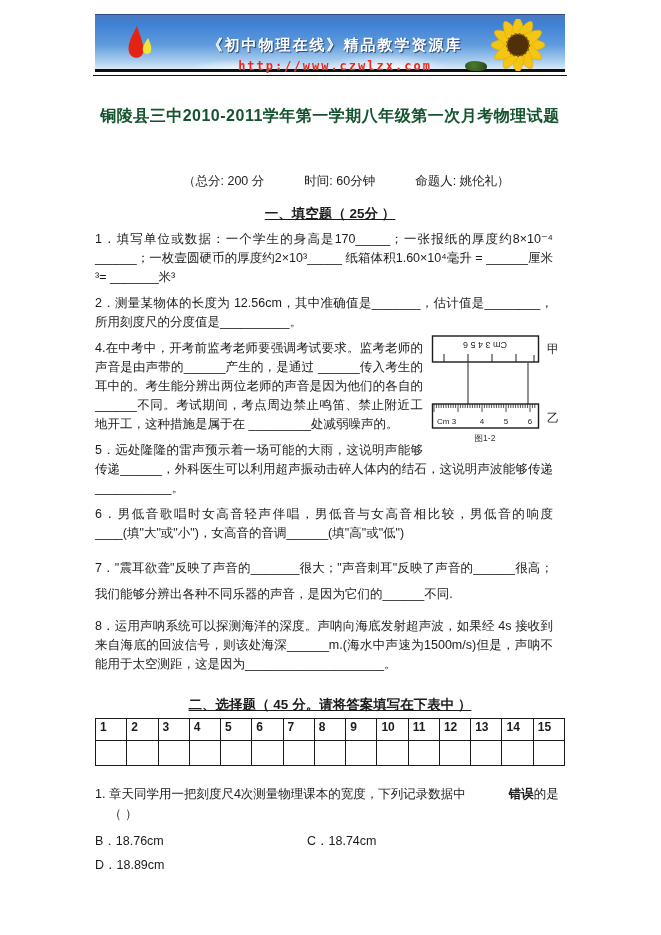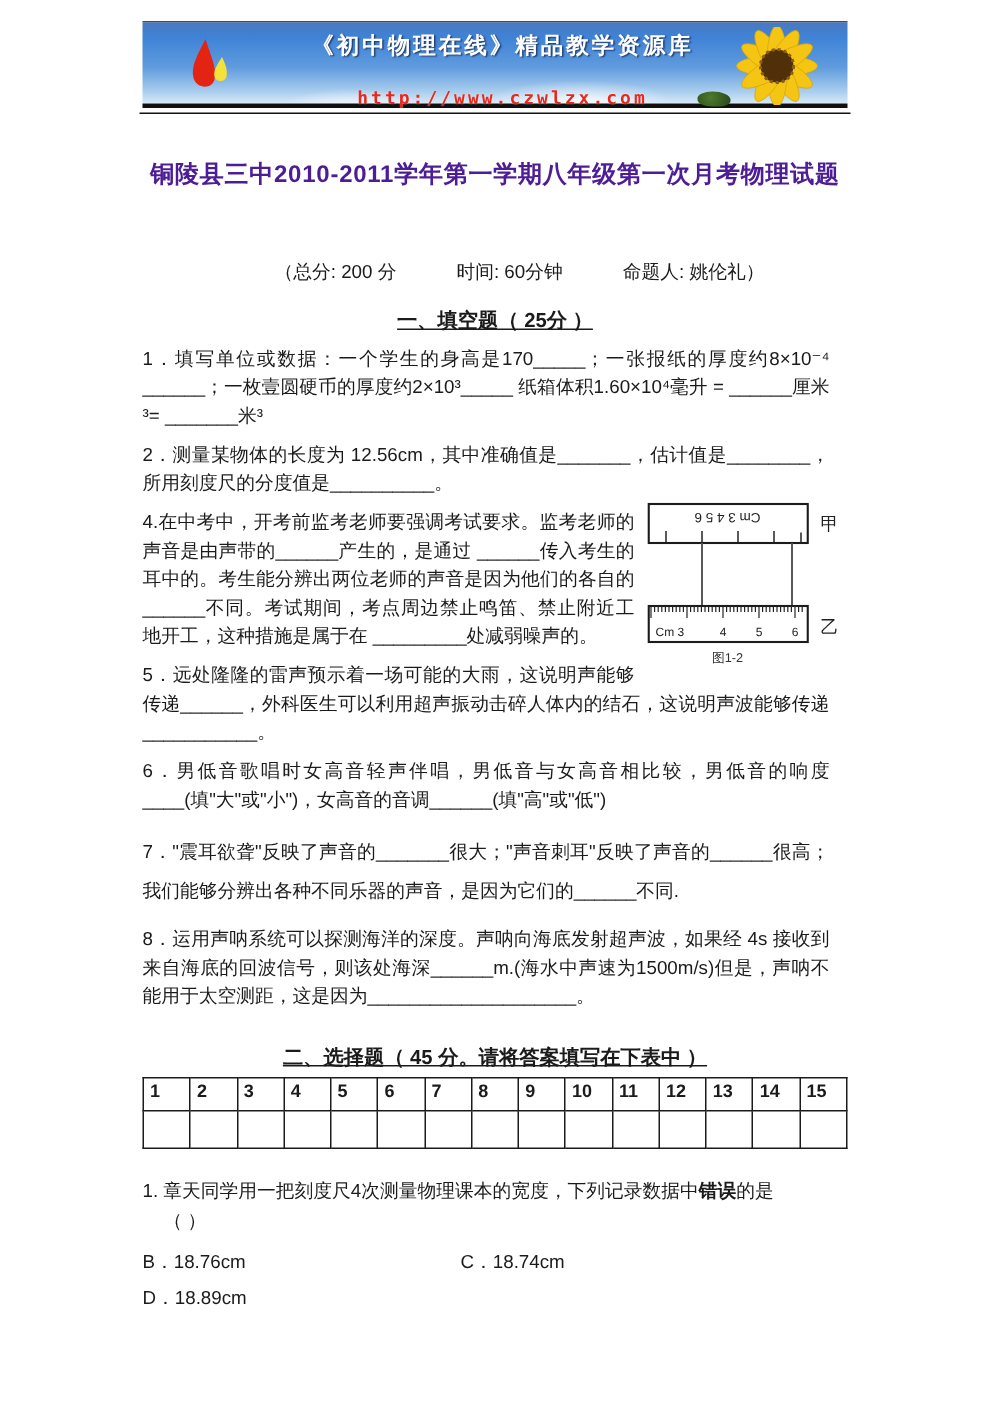--- a/index.html
+++ b/index.html
@@ -22,53 +22,54 @@
   }
   .banner::after{ 
     content:"";position:absolute;left:-2px;right:-2px;bottom:-7px;height:1px;background:#111;
   }
   .banner-inner{position:relative;height:100%;display:flex;align-items:center;}
   .logo{position:absolute;left:28px;top:9px;}
   .banner-text{position:absolute;left:90px;top:6px;width:300px;text-align:center;}
   .banner-title{
     color:#fff;font-weight:bold;font-size:15px;letter-spacing:2px;white-space:nowrap;
     text-shadow:1px 1px 1px rgba(20,40,80,.8);
+    margin-top:15px;
   }
   .banner-url{
-    margin-top:18px;color:#e8281e;font-weight:bold;font-size:12px;letter-spacing:2px;
+    margin-top:4px;color:#e8281e;font-weight:bold;font-size:12px;letter-spacing:2px;
     font-family:"DejaVu Sans Mono","Liberation Mono",monospace;
     text-shadow:0 0 1px rgba(255,255,255,.6);
   }
   .sunflower{position:absolute;right:18px;bottom:-6px;}
   .bush{position:absolute;right:78px;bottom:-2px;width:22px;height:10px;border-radius:50% 60% 40% 50%;
     background:radial-gradient(circle at 40% 40%,#4c7a2c,#27441a);}
 
   
   .doc-title{
-    margin-top:34px;text-align:center;color:#4c1d95;font-weight:bold;font-size:16px;
+    margin-top:34px;text-align:center;color:#14532d;font-weight:bold;font-size:16px;
     letter-spacing:.5px;white-space:nowrap;
   }
   .meta{margin-top:46px;font-size:12.5px;padding-left:88px;white-space:nowrap;}
   .meta span + span{margin-left:40px;}
   .sec-heading{margin-top:15px;font-size:13.5px;font-weight:bold;text-decoration:underline;text-align:center;}
   p.q{margin:7px 12px 0 0;font-size:12.5px;line-height:19px;text-align:justify;}
   .qblock{overflow:visible;}
 
   
   .figure{float:right;width:134px;height:110px;margin:2px 0 2px 8px;}
 
   
   table.answers{border-collapse:collapse;margin-top:4px;width:470px;table-layout:fixed;}
   table.answers td{border:1.2px solid #1b1b1b;font-size:12px;font-weight:bold;
     padding:1px 0 1px 4px;height:19px;vertical-align:top;}
   table.answers tr.blank td{height:22px;}
 
   
   .mc{margin-top:18px;font-size:12.5px;line-height:20px;}
-  .mc b{font-weight:bold;}
+  .mc b{font-weight:bold;margin-left:43px;}
   .bracket-line{font-size:12.5px;padding-left:14px;margin-top:2px;}
   .options{display:grid;grid-template-columns:212px auto;row-gap:7px;margin-top:10px;
     font-size:12.5px;}
 </style>
 </head>
 <body>
 
 <div class="content">
 
   <div class="banner">

